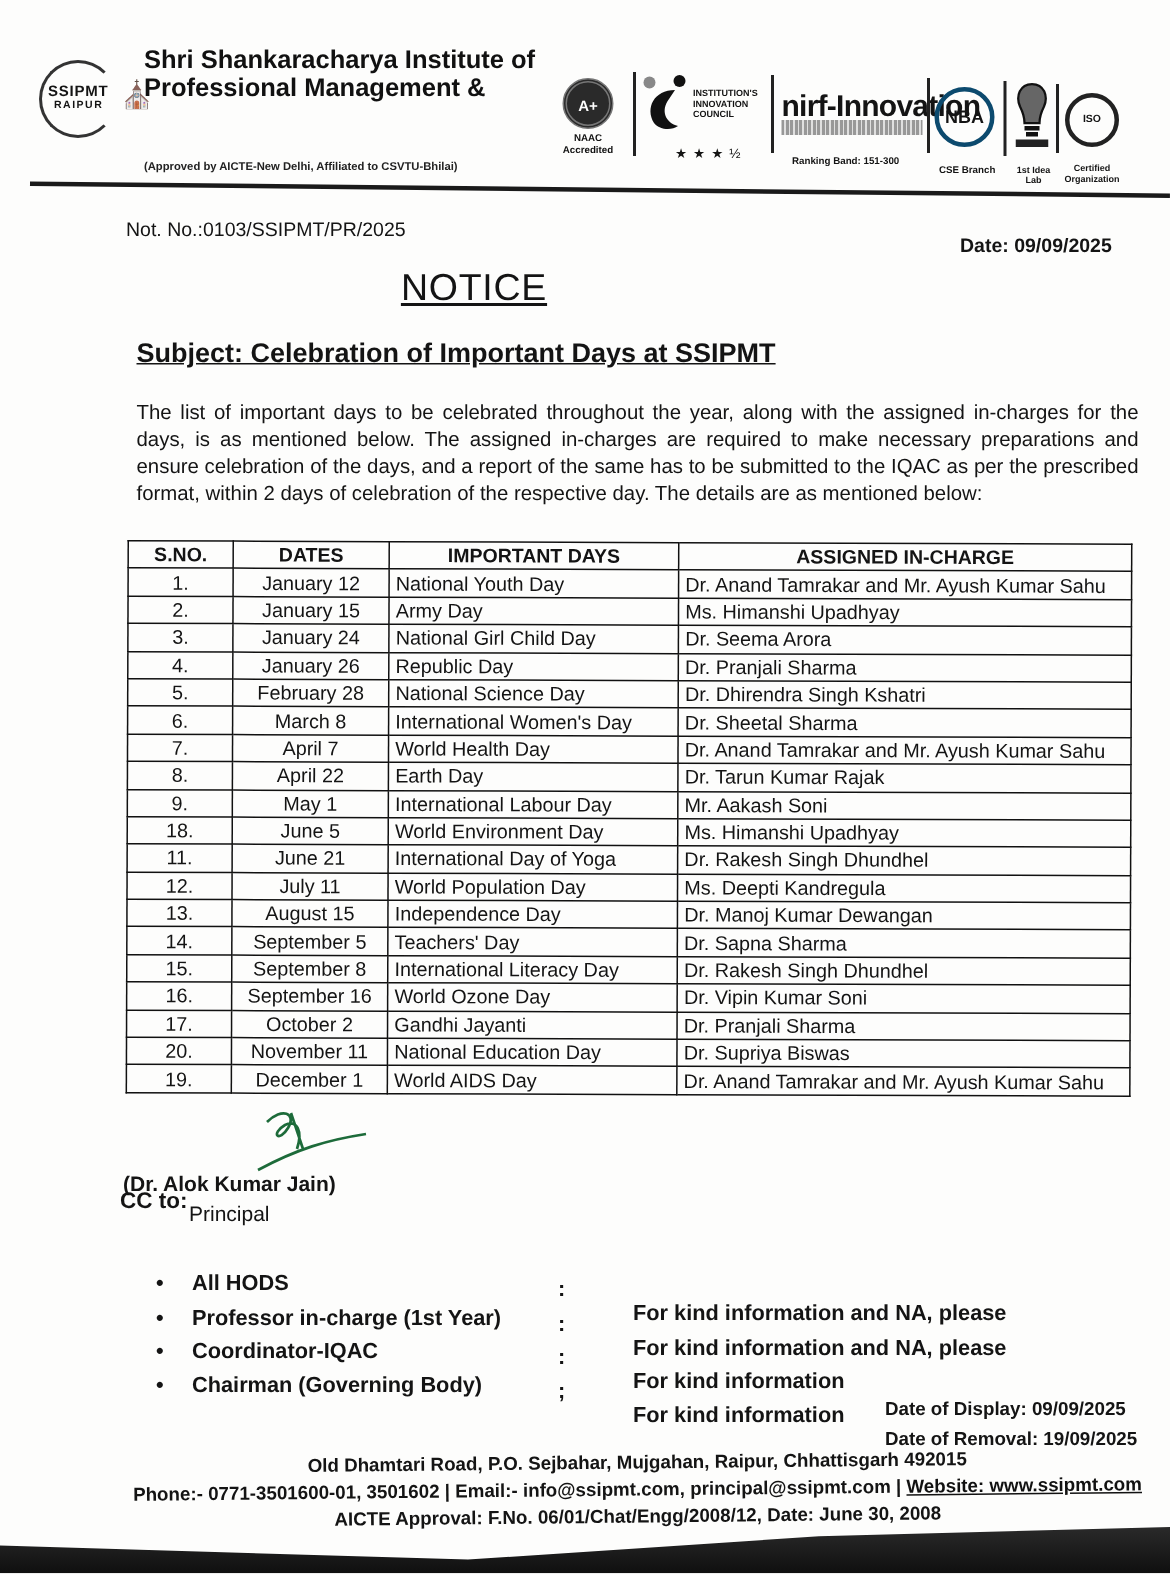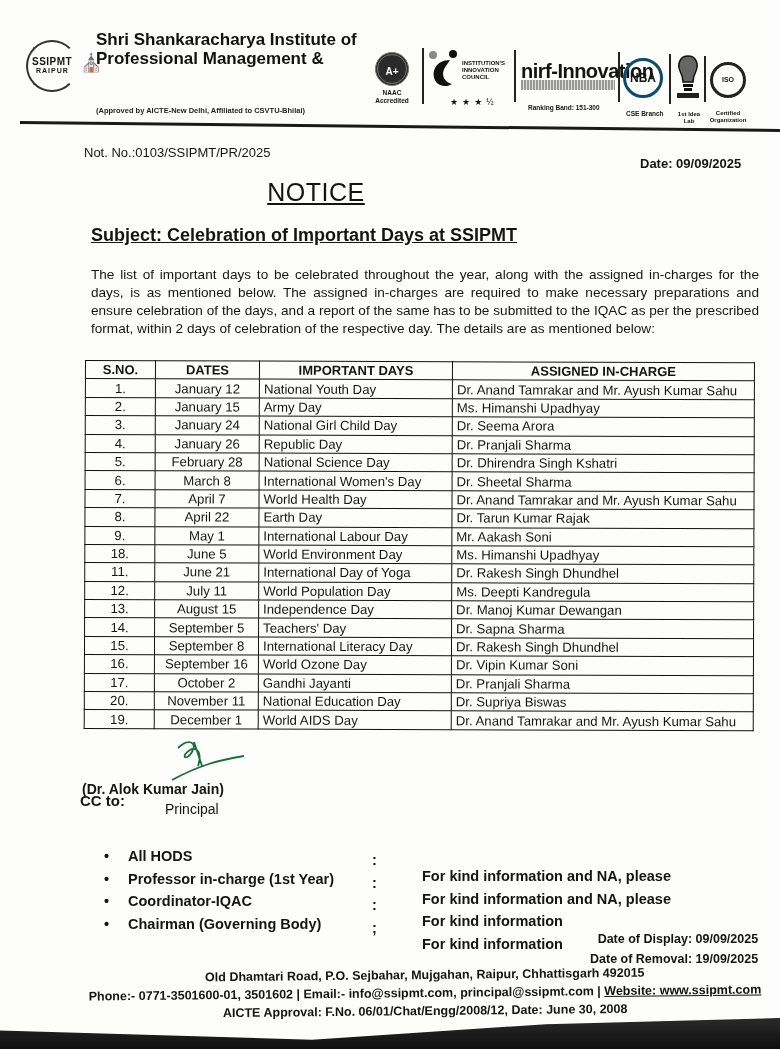--- a/index.html
+++ b/index.html
@@ -44,29 +44,29 @@
   .para { position: absolute; left: 91px; top: 266px; width: 668px; font-size: 13.6px; line-height: 18px; text-align: justify; }
 
   table.days { position: absolute; left: 85px; top: 360px; width: 670px; border-collapse: collapse; font-size: 13.2px; transform: rotate(0.2deg); transform-origin: left top; }
   table.days th, table.days td { border: 1px solid #111; padding: 0 4px; height: 18.4px; white-space: nowrap; }
   table.days th { font-weight: bold; font-size: 13px; }
   table.days td.c { text-align: center; }
   .col-sno { width: 70px; } .col-date { width: 104px; } .col-day { width: 193px; }
 
   .signature { position: absolute; left: 168px; top: 736px; width: 80px; height: 50px; }
   .signer { position: absolute; left: 82px; top: 781px; font-weight: bold; font-size: 14px; }
-  .signer-role { position: absolute; left: 126px; top: 801px; font-size: 14px; margin-left: 39px; }
+  .signer-role { position: absolute; left: 126px; top: 801px; font-size: 14px; }
   .cc-label { position: absolute; left: 80px; top: 792px; font-weight: bold; font-size: 15px; }
   .cc-list { position: absolute; left: 104px; top: 848px; }
   .cc-row { position: relative; height: 22.5px; font-weight: bold; font-size: 14.5px; }
   .cc-bullet { position: absolute; left: 0; top: 0; }
   .cc-name { position: absolute; left: 24px; top: 0; white-space: nowrap; }
   .cc-colon { position: absolute; left: 268px; top: 4px; }
   .cc-action { position: absolute; left: 318px; top: 20px; white-space: nowrap; }
-  .display-dates { position: absolute; left: 590px; top: 929px; font-weight: bold; font-size: 12.5px; line-height: 20px; text-align: right; }
+  .display-dates { position: absolute; left: 590px; top: 929px; font-weight: bold; font-size: 12.5px; line-height: 20px; }
 
   .footer { position: absolute; left: 70px; top: 966px; width: 710px; text-align: center; font-weight: bold; font-size: 12.5px; line-height: 18px; transform: rotate(-0.6deg); }
   .footer a { color: #111; text-decoration: underline; }
   .shadow-bottom { position: absolute; left: 0; top: 1018px; width: 780px; height: 31px; background: linear-gradient(180deg, #2a2a2a, #0f0f0f); clip-path: polygon(0 40%, 40% 70%, 70% 20%, 100% 0, 100% 100%, 0 100%); }
 </style>
 </head>
 <body>
 
 <div class="page">
 

